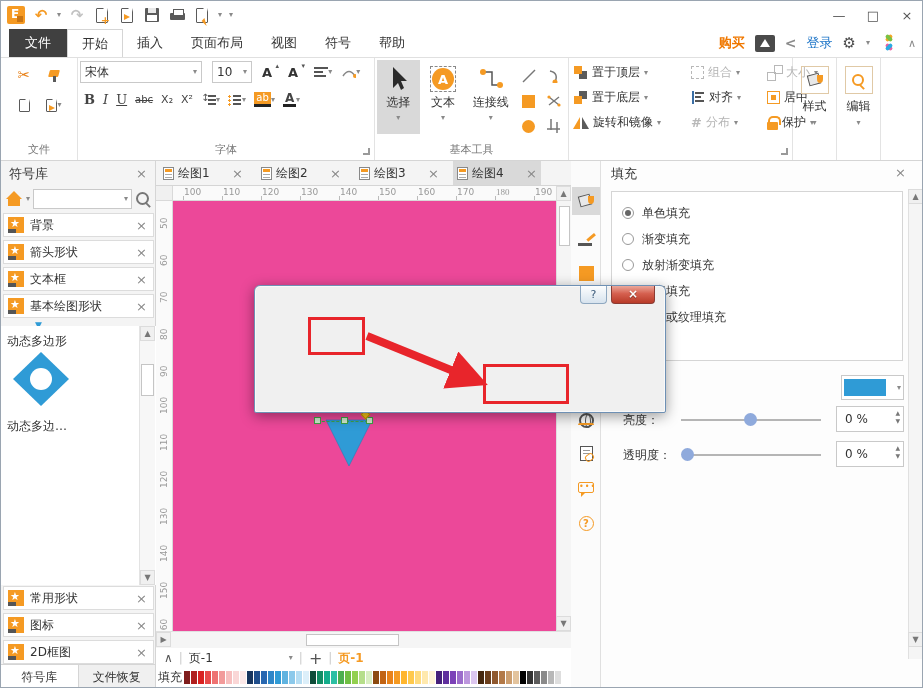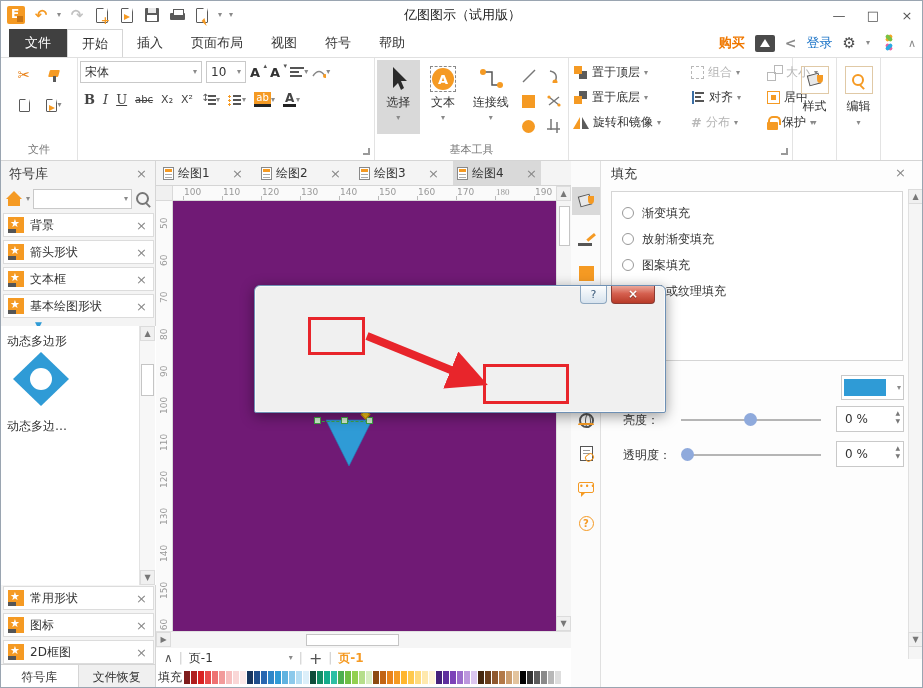--- a/index.html
+++ b/index.html
@@ -56,21 +56,21 @@
   .rgroup { position:relative; border-right:1px solid #e3e3e3; display:flex; flex-direction:column; }
   .glabel { position:absolute; bottom:3px; left:0; right:0; text-align:center; font-size:11px; color:#777; }
   .launcher { position:absolute; right:4px; bottom:5px; width:7px; height:7px; border-right:2px solid #999; border-bottom:2px solid #999; }
   .btn2x2 { display:grid; grid-template-columns:26px 26px; grid-template-rows:26px 26px; gap:4px; padding:4px 10px; }
   .sbtn { display:flex; align-items:center; justify-content:center; }
   .ic-scissors { color:#E8821A; font-size:15px; }
   .ic-brush { width:13px; height:13px; position:relative; }
   .ic-brush::before { content:""; position:absolute; left:1px; top:1px; width:10px; height:7px; background:#F59A23; transform:skewX(-15deg); border-radius:1px; }
   .ic-brush::after { content:""; position:absolute; left:5px; bottom:0; width:3px; height:6px; background:#5a5a5a; }
 
-  .fontrow1 { display:flex; align-items:center; gap:4px; padding:3px 2px; }
+  .fontrow1 { display:flex; align-items:center; gap:10px; padding:3px 2px; }
   .combo { border:1px solid #c9c9c9; height:22px; display:flex; align-items:center; padding:0 4px; background:#fff; }
   .combo .caret { margin-left:auto; }
   .fontrow2 { display:flex; align-items:center; gap:8px; padding:6px 4px 0 6px; font-size:13px; color:#444; }
   .fbtn { display:inline-flex; align-items:center; line-height:1; }
   .bold { font-weight:bold; font-family:"DejaVu Serif",serif; }
   .ital { font-style:italic; font-family:"DejaVu Serif",serif; }
   .und { text-decoration:underline; font-family:"DejaVu Serif",serif; }
   .strike { text-decoration:line-through; font-size:10px; }
   .subsup { font-size:11px; }
   .asize { position:relative; font-weight:bold; font-size:13px; }
@@ -145,21 +145,21 @@
   .gallery { position:absolute; left:0; top:165px; width:155px; height:259px; background:#fff; overflow:hidden; }
   .gal-label { position:absolute; left:6px; font-size:12px; color:#333; }
   .gal-scroll { position:absolute; right:1px; top:0; width:16px; height:259px; border-left:1px solid #e3e3e3; background:#f7f7f7; }
   .scr-arrow { position:absolute; left:0; width:15px; height:15px; display:flex; align-items:center; justify-content:center; font-size:8px; color:#777; background:#f0f0f0; border:1px solid #dcdcdc; }
   .gal-thumb { position:absolute; left:1px; top:38px; width:13px; height:32px; background:#fff; border:1px solid #c5c5c5; }
   .lib-footer { position:absolute; left:0; top:503px; width:155px; height:25px; display:flex; border-top:1px solid #d5d5d5; background:#f0f0f0; }
   .ftab { flex:1; display:flex; align-items:center; justify-content:center; font-size:12px; border-right:1px solid #d5d5d5; }
   .ftab.active { background:#fff; }
 
   
-  .canvasreg { position:absolute; left:155px; top:160px; width:415px; height:528px; background:#701a75; }
+  .canvasreg { position:absolute; left:155px; top:160px; width:415px; height:528px; background:#ec4899; }
   .tabrow { position:absolute; left:0; top:0; width:100%; height:25px; background:#f4f4f4; border-bottom:1px solid #d5d5d5; display:flex; gap:10px; padding-left:3px; }
   .dtab { width:88px; display:flex; align-items:center; gap:4px; padding:0 4px; font-size:12px; }
   .dtab.active { background:#d9d9d9; }
   .dticon { position:relative; width:11px; height:13px; background:#fff; border:1px solid #888; flex:none; }
   .dticon::before { content:""; position:absolute; left:1px; top:1px; right:1px; height:3px; background:#F59A23; }
   .dticon::after { content:""; position:absolute; left:1px; top:6px; right:1px; height:1px; background:#aaa; box-shadow:0 3px 0 #aaa; }
   .hruler { position:absolute; left:17px; top:25px; width:383px; height:15px; background:#fafafa; border-bottom:1px solid #d9d9d9; overflow:hidden; }
   .vruler { position:absolute; left:0; top:40px; width:17px; height:430px; background:#fafafa; border-right:1px solid #d9d9d9; overflow:hidden; }
   .rcorner { position:absolute; left:0; top:25px; width:17px; height:15px; background:#f0f0f0; border-right:1px solid #d9d9d9; border-bottom:1px solid #d9d9d9; }
   .rnum { position:absolute; font-size:9px; color:#999; }
@@ -257,21 +257,20 @@
         </span>
       <span class="qi">
           <span class="ic-print"></span>
         </span>
       <span class="qi">
           <span class="pg exp"></span>
         </span>
         <span class="caret">▾</span>
       <span class="caret">▾</span>
     </div>
-    <div class="wintitle">亿图图示（试用版）</div>
     <div class="winbtns">
       <span class="winbtn">—</span>
       <span class="winbtn">□</span>
       <span class="winbtn">×</span>
     </div>
   </div>
 
   <div class="menubar">
     <div class="mfile">文件</div>
     <div class="mtab active">开始</div>
@@ -365,20 +364,21 @@
           </span>
         <span class="fbtn">
             <span class="ic-highlight">ab</span>
             <span class="caret">▾</span>
           </span>
         <span class="fbtn">
             <span class="ic-fontcolor">A</span>
             <span class="caret">▾</span>
           </span>
       </div>
+      <div class="glabel">字体</div>
       <span class="launcher"></span>
     </div>
 
     <div class="rgroup" style="width:194px">
       <div class="tools">
         <div class="bigbtn sel">
           <svg width="22" height="26">
               <polygon points="6,1 6,22 11,17 14,24 17,22 14,15 20,15" fill="#2b2b2b"></polygon>
             </svg>
           <span>选择</span>
@@ -759,20 +759,24 @@
     <div class="strip-item" style="top:348px">
         <span class="ic-help">?</span>
       </div>
   </div>
 
   <div class="fillpanel">
     <span class="fp-head">填充</span>
     <span class="fp-close">×</span>
     <div class="fp-options" id="fill-options">
         <div class="fopt">
+          <span class="radio on"></span>
+          <span>单色填充</span>
+        </div>
+        <div class="fopt">
           <span class="radio"></span>
           <span>渐变填充</span>
         </div>
         <div class="fopt">
           <span class="radio"></span>
           <span>放射渐变填充</span>
         </div>
         <div class="fopt">
           <span class="radio"></span>
           <span>图案填充</span>

